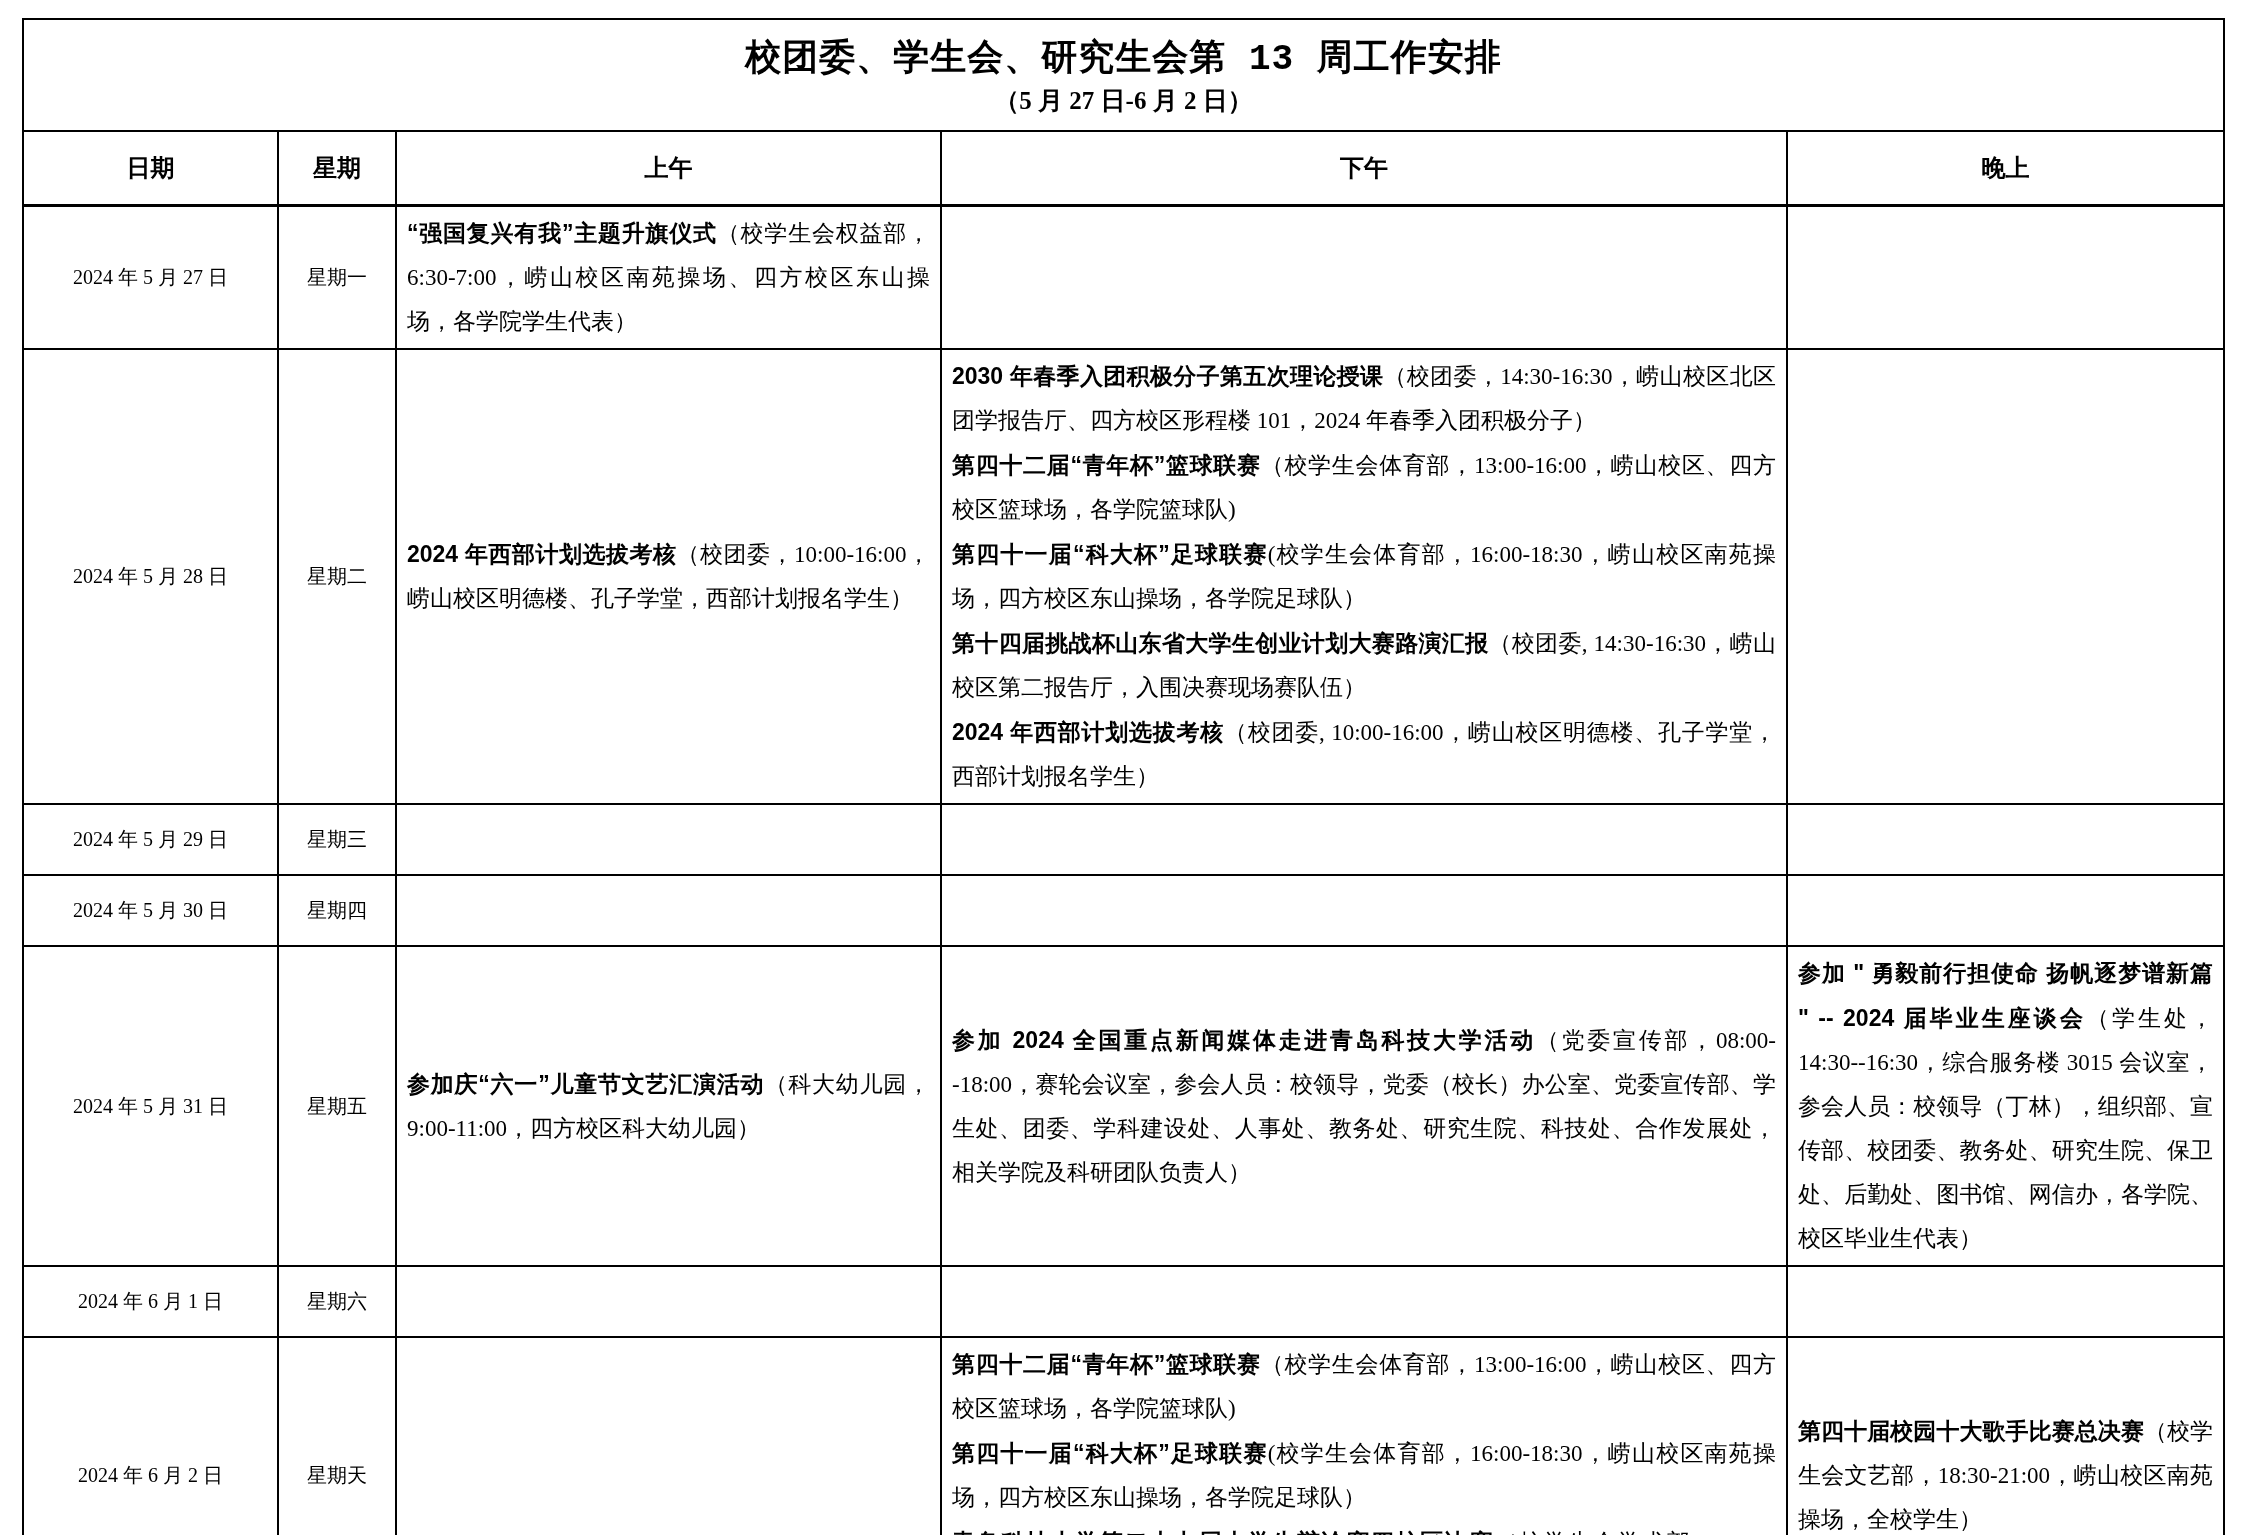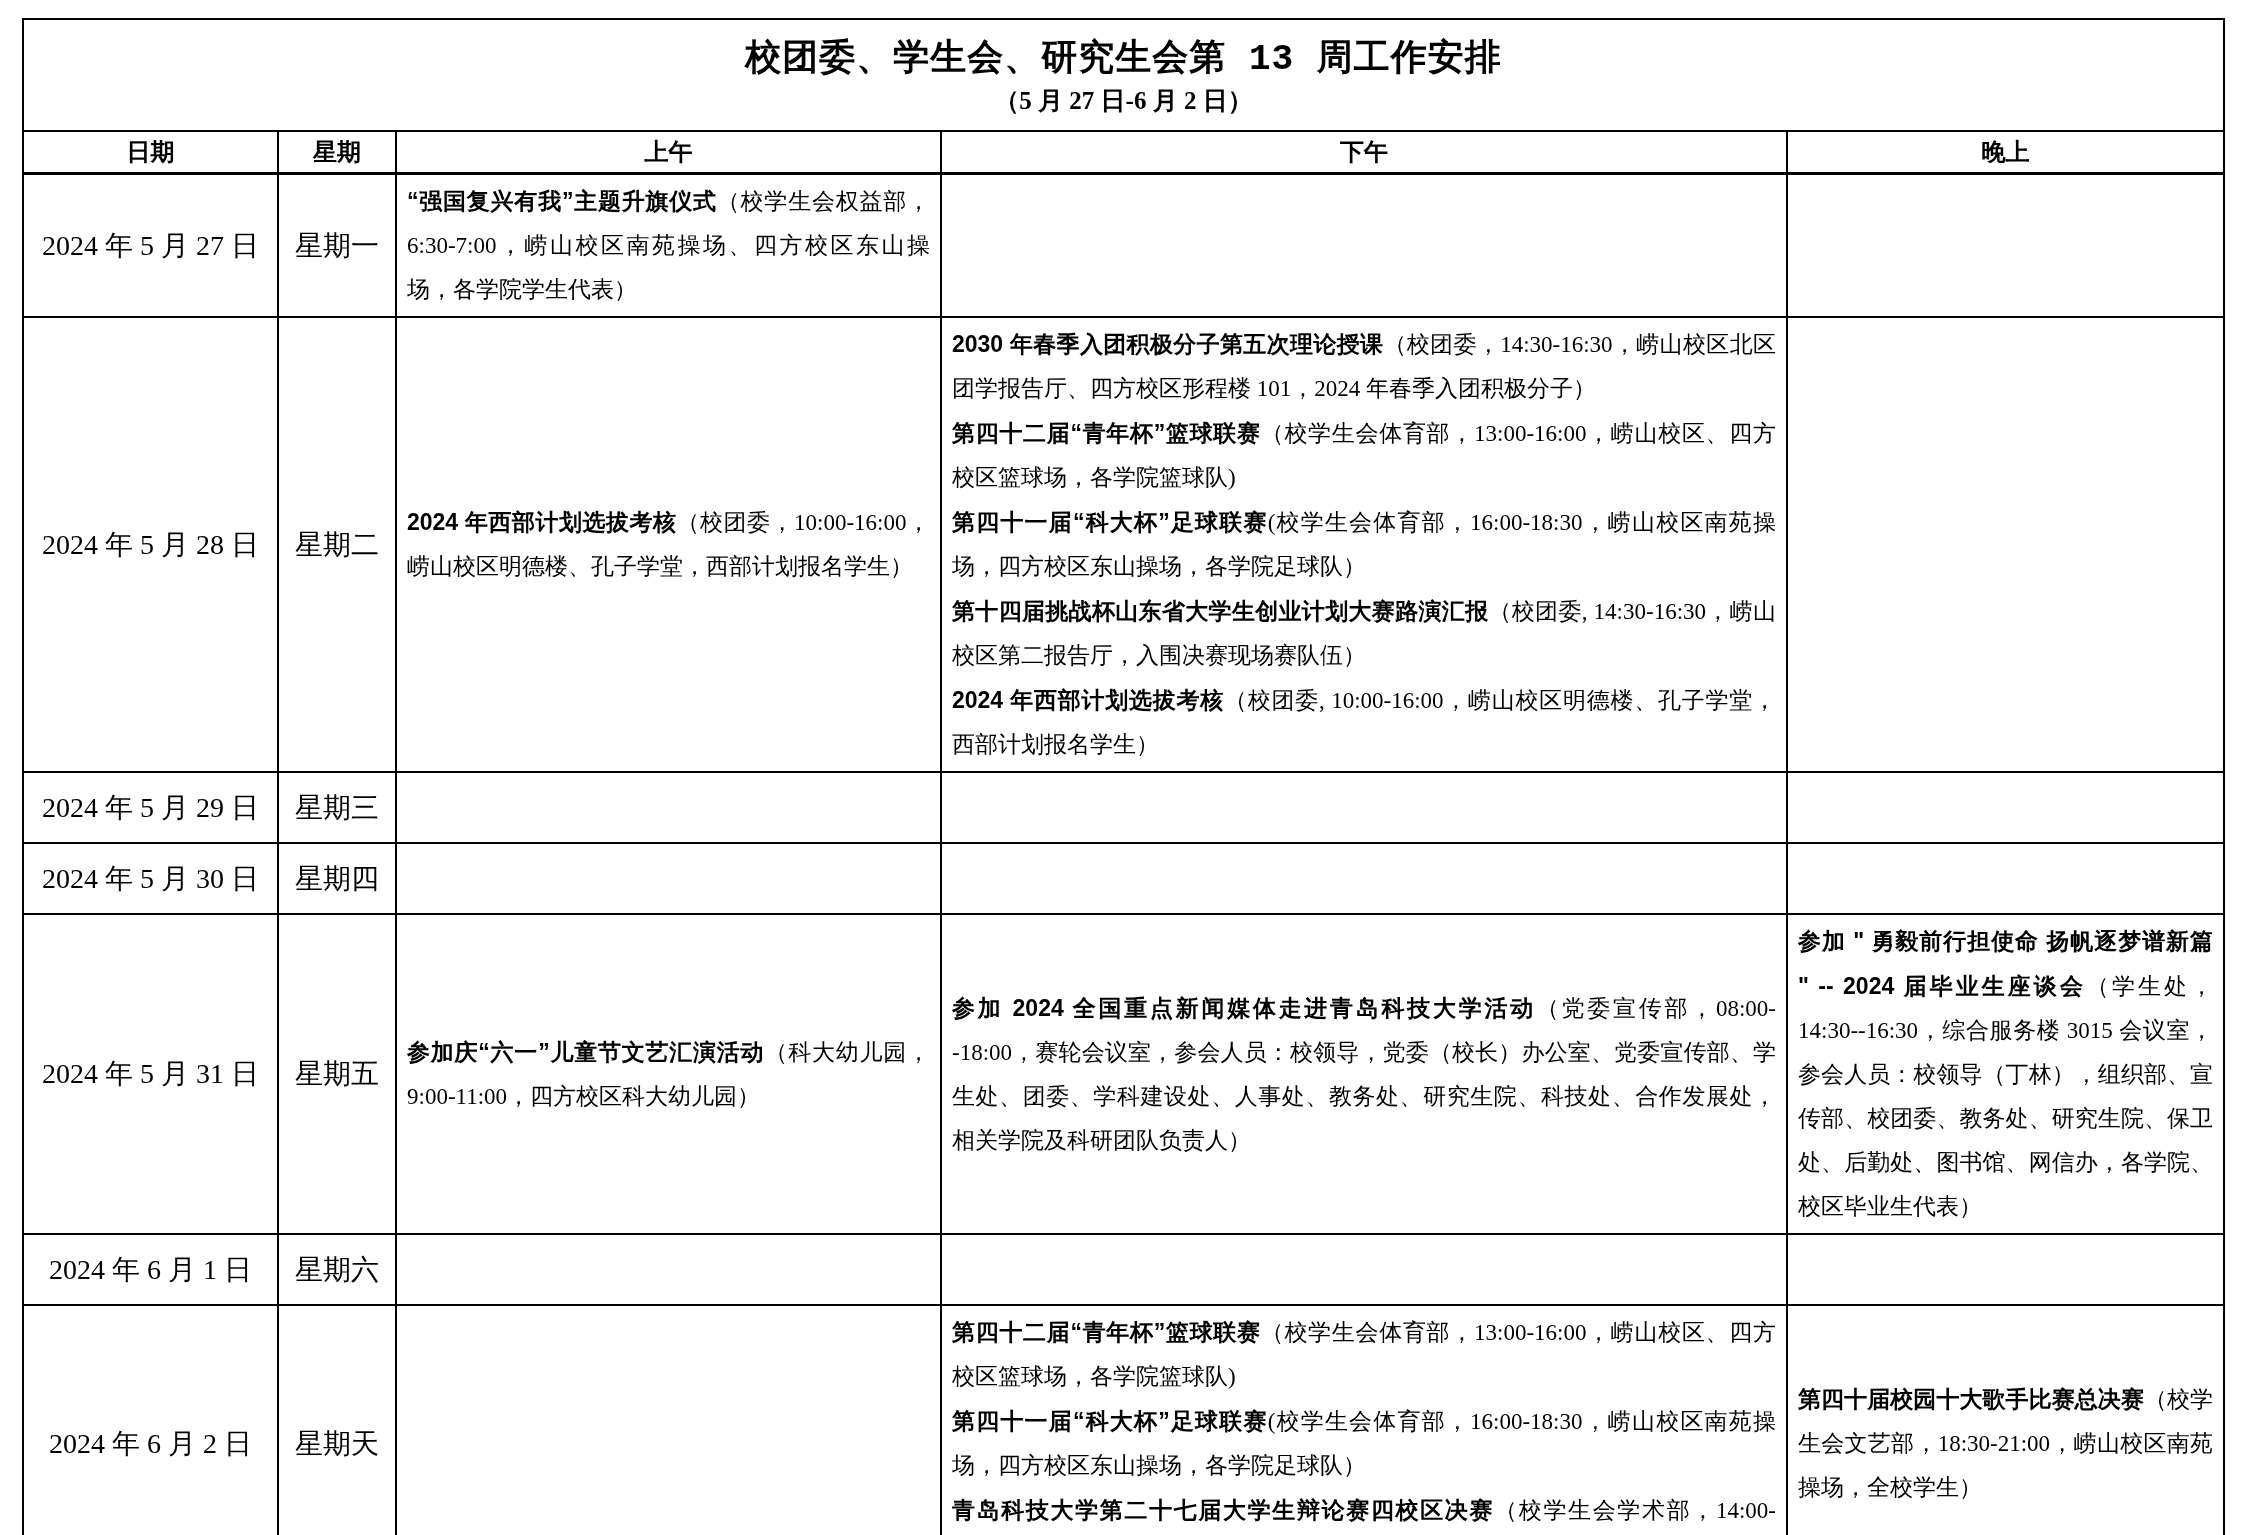--- a/index.html
+++ b/index.html
@@ -51,27 +51,27 @@
     margin-top: 0;
   }
   
   tr.header-row th {
     font-family: "Liberation Sans", "DejaVu Sans", sans-serif;
     font-weight: bold;
     font-size: 24px;
     height: 40px;
     text-align: center;
     border-bottom: 3px solid #000000;
-    padding: 0 4px;
+    padding: 16px 4px;
   }
   
   tr.day-row { height: 71px; }
   td.c-center {
     text-align: center;
-    font-size: 28px;
+    font-size: 20px;
     padding: 4px 4px;
     white-space: nowrap;
   }
   td.c-items {
     font-size: 23px;
     padding: 4px 10px;
   }
   .item {
     text-align: justify;
     line-height: 44px;

